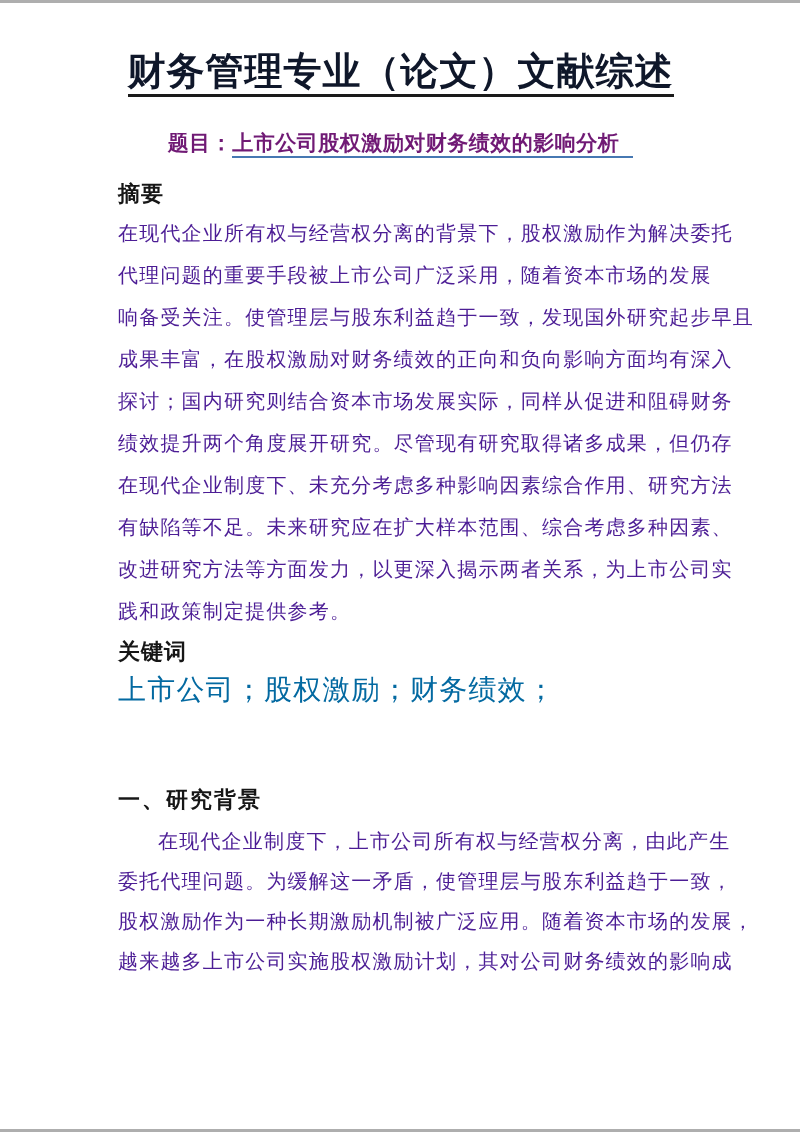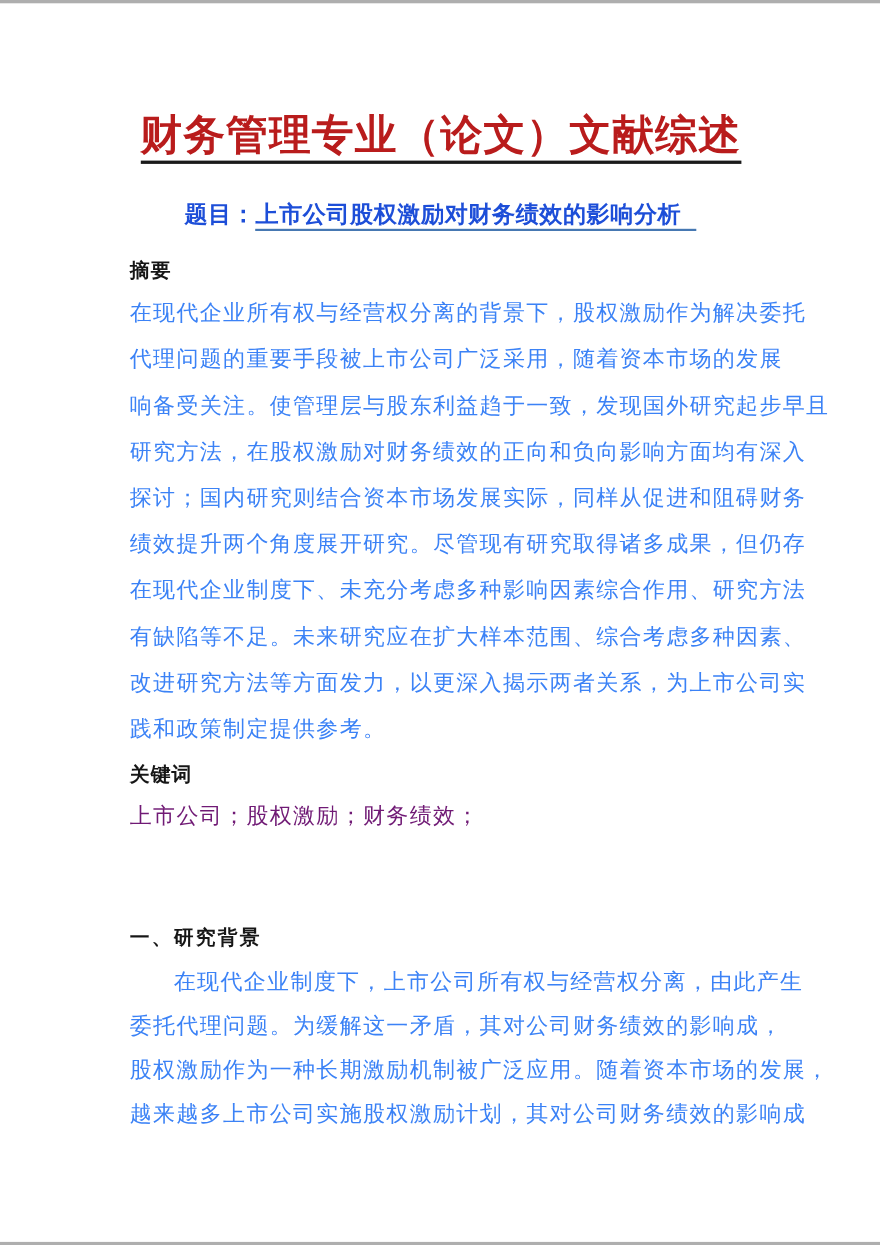--- a/index.html
+++ b/index.html
@@ -26,114 +26,114 @@
   .edge-line.bottom { bottom: 0; }
 
   .page-content {
     position: absolute;
     top: 0;
     left: 118px;
     width: 565px;
   }
 
   .doc-title {
-    margin-top: 99px;
+    margin-top: 47px;
     text-align: center;
     font-size: 38px;
     font-weight: bold;
     line-height: 48px;
     letter-spacing: 1px;
-    color: #b91c1c;
+    color: #0f172a;
   }
   .doc-title .title-underline {
     border-bottom: 3px solid #1a1a1a;
     padding-bottom: 2px;
     white-space: nowrap;
   }
 
   .doc-subtitle {
     margin-top: 33px;
     text-align: center;
     font-size: 21px;
     font-weight: bold;
     line-height: 30px;
-    color: #1d4ed8;
+    color: #701a75;
     letter-spacing: 0.5px;
     white-space: nowrap;
   }
   .doc-subtitle .subtitle-underline {
     border-bottom: 2px solid #4678b2;
     padding-bottom: 1px;
     padding-right: 14px;
   }
 
   .block-heading {
-    font-size: 18px;
+    font-size: 22px;
     font-weight: bold;
     line-height: 32px;
     color: #161616;
     letter-spacing: 1px;
   }
   .abstract-heading { margin-top: 20px; }
   .keywords-heading { margin-top: 3px; line-height: 34px; }
   .section-heading  { margin-top: 72px; line-height: 34px; letter-spacing: 2px; }
 
   .para { margin-top: 2px; }
   .para .line {
     font-size: 20px;
     line-height: 42px;
     letter-spacing: 1.2px;
     white-space: nowrap;
-    color: #3b82f6;
+    color: #4c1d95;
   }
   .section-para { margin-top: 4px; }
   .section-para .line { line-height: 40px; }
   .line.indented { text-indent: 40px; }
 
   .keywords-line {
-    font-size: 20px;
+    font-size: 28px;
     line-height: 42px;
     letter-spacing: 1.2px;
-    color: #701a75;
+    color: #0369a1;
   }
 </style>
 </head>
 <body>
 
 <div class="edge-line top"></div>
 
 <div class="page-content">
 
   <h1 class="doc-title"><span class="title-underline">财务管理专业（论文）文献综述</span></h1>
 
   <div class="doc-subtitle"><span>题目：</span><span class="subtitle-underline">上市公司股权激励对财务绩效的影响分析</span></div>
 
   <div class="block-heading abstract-heading">摘要</div>
 
   <div class="para">
     <div class="line">在现代企业所有权与经营权分离的背景下，股权激励作为解决委托</div>
     <div class="line">代理问题的重要手段被上市公司广泛采用，随着资本市场的发展</div>
     <div class="line">响备受关注。使管理层与股东利益趋于一致，发现国外研究起步早且</div>
-    <div class="line">研究方法，在股权激励对财务绩效的正向和负向影响方面均有深入</div>
+    <div class="line">成果丰富，在股权激励对财务绩效的正向和负向影响方面均有深入</div>
     <div class="line">探讨；国内研究则结合资本市场发展实际，同样从促进和阻碍财务</div>
     <div class="line">绩效提升两个角度展开研究。尽管现有研究取得诸多成果，但仍存</div>
     <div class="line">在现代企业制度下、未充分考虑多种影响因素综合作用、研究方法</div>
     <div class="line">有缺陷等不足。未来研究应在扩大样本范围、综合考虑多种因素、</div>
     <div class="line">改进研究方法等方面发力，以更深入揭示两者关系，为上市公司实</div>
     <div class="line">践和政策制定提供参考。</div>
   </div>
 
   <div class="block-heading keywords-heading">关键词</div>
 
   <div class="keywords-line">上市公司；股权激励；财务绩效；</div>
 
   <div class="block-heading section-heading">一、研究背景</div>
 
   <div class="para section-para">
     <div class="line indented">在现代企业制度下，上市公司所有权与经营权分离，由此产生</div>
-    <div class="line">委托代理问题。为缓解这一矛盾，其对公司财务绩效的影响成，</div>
+    <div class="line">委托代理问题。为缓解这一矛盾，使管理层与股东利益趋于一致，</div>
     <div class="line">股权激励作为一种长期激励机制被广泛应用。随着资本市场的发展，</div>
     <div class="line">越来越多上市公司实施股权激励计划，其对公司财务绩效的影响成</div>
   </div>
 
 </div>
 
 <div class="edge-line bottom"></div>
 
 </body></html>

